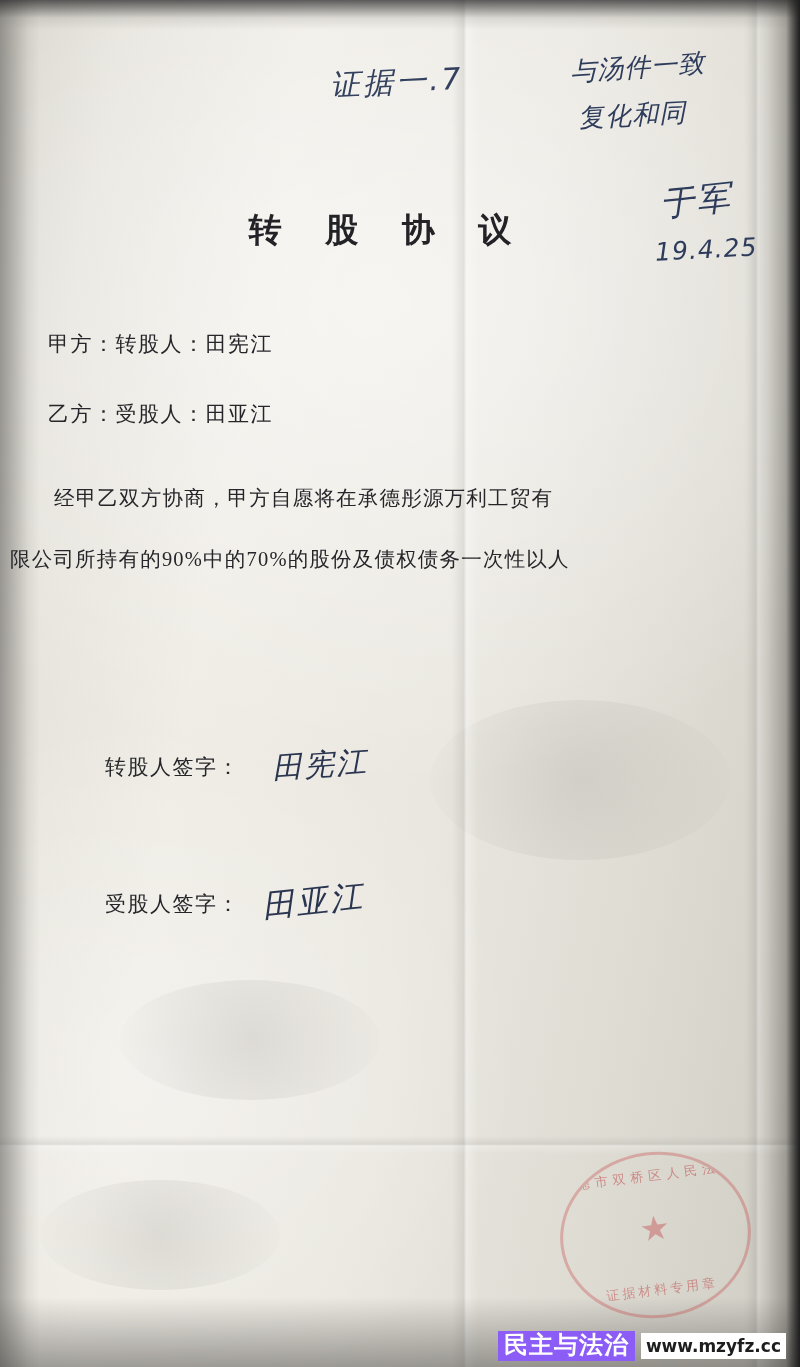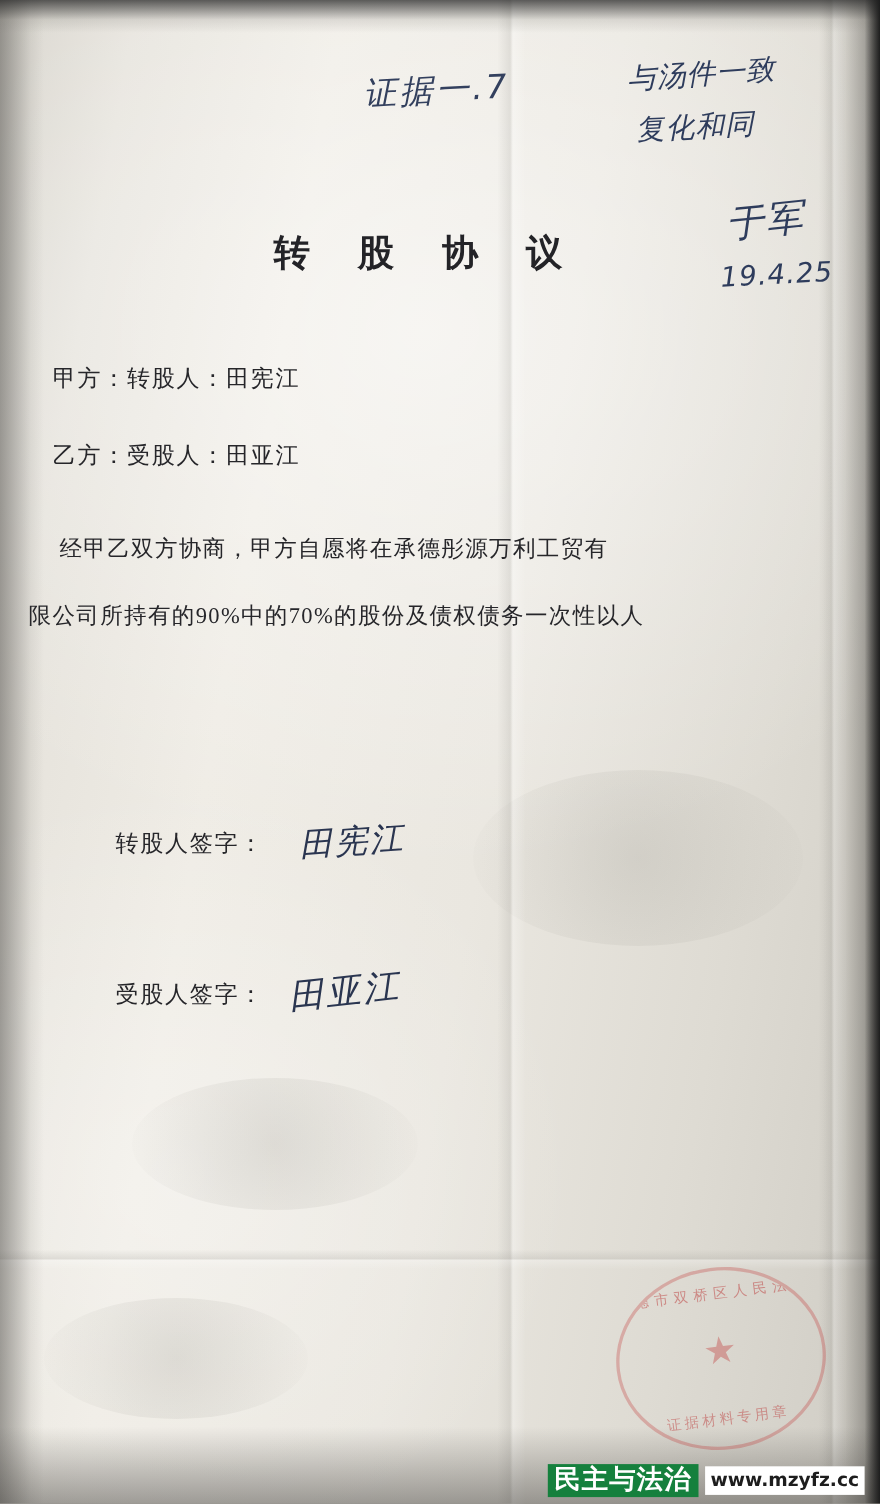--- a/index.html
+++ b/index.html
@@ -79,21 +79,21 @@
     font-size: 21px;
     letter-spacing: 1.5px;
     color: #26262a;
     white-space: nowrap;
   }
   .party-a { left: 48px; top: 330px; }
   .party-b { left: 48px; top: 400px; }
 
   .body-line {
     position: absolute;
-    left: 26px;
+    left: 10px;
     width: 700px;
     font-size: 20.5px;
     letter-spacing: 1.2px;
     color: #26262a;
     white-space: nowrap;
   }
   .bl1 { top: 484px; left: 54px; }
   .bl2 { top: 545px; }
   .bl3 { top: 606px; }
 
@@ -191,21 +191,21 @@
 
   
   .watermark {
     position: absolute;
     right: 14px; bottom: 6px;
     display: flex;
     align-items: center;
     gap: 6px;
   }
   .wm-text {
-    background: #15803d;
+    background: #8b5cf6;
     color: #fff;
     font-family: "DejaVu Sans", sans-serif;
     font-size: 24px;
     font-weight: bold;
     letter-spacing: 1px;
     padding: 1px 6px;
     line-height: 1.15;
   }
   .wm-url {
     background: #ffffff;

